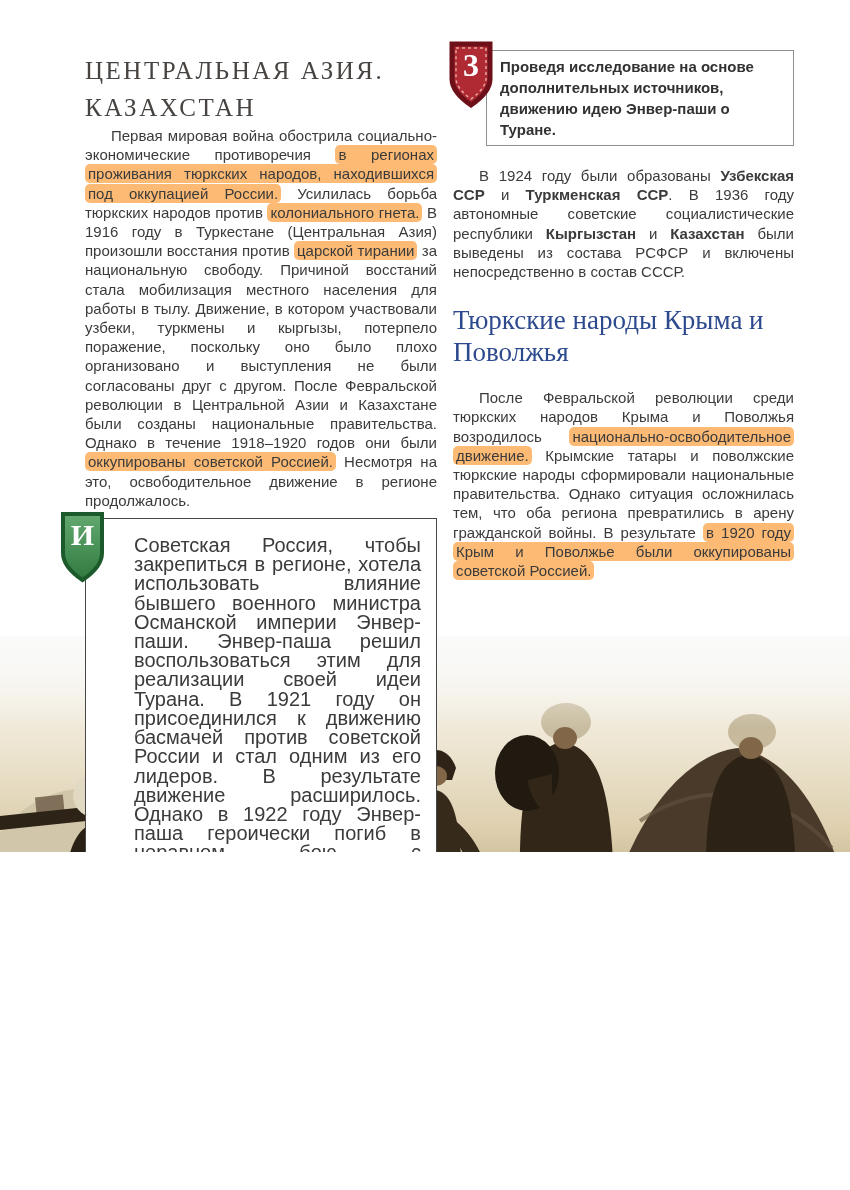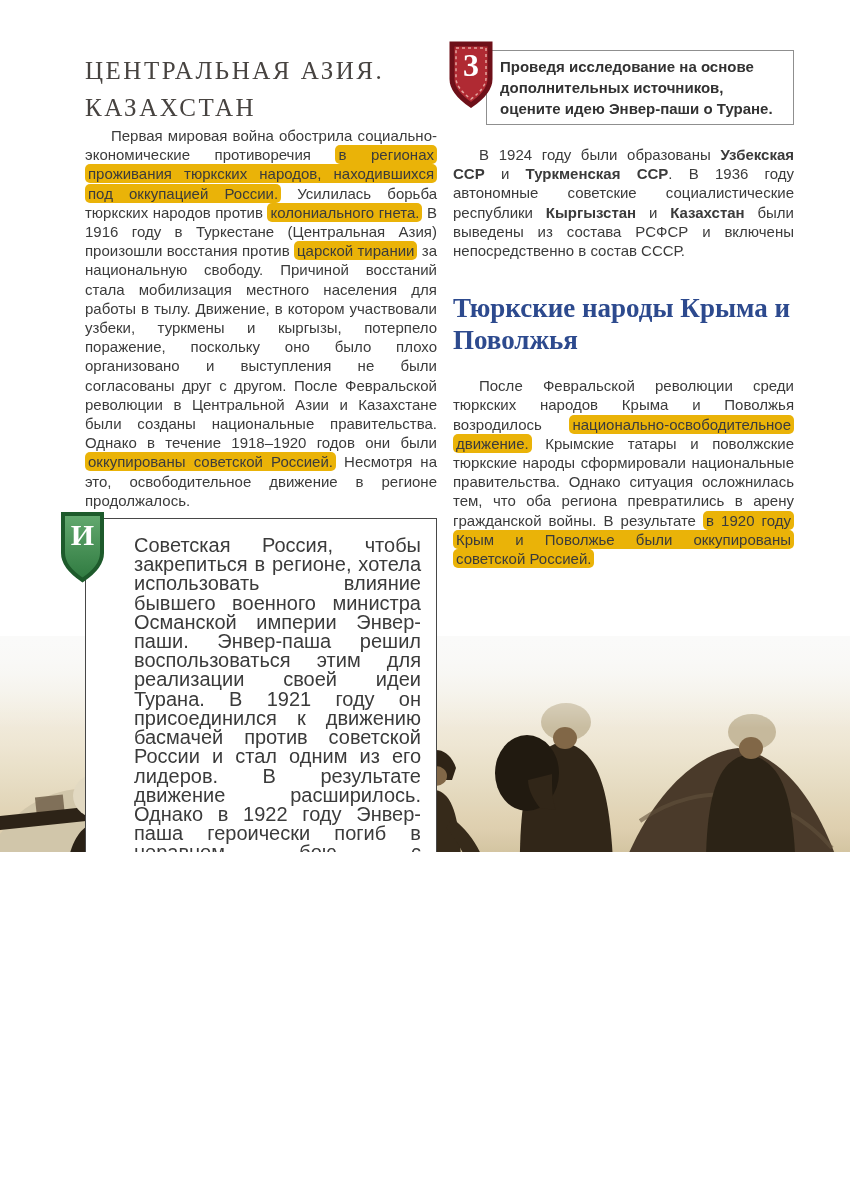--- a/index.html
+++ b/index.html
@@ -17,21 +17,21 @@
     margin:0; font-family:"Liberation Serif", serif; font-weight:500;
     font-size:25px; line-height:37px; letter-spacing:2.5px; color:#474340;
   }
   p.body{
     margin:0; font-size:15px; line-height:19.2px; color:#3b3b3b;
     text-align:justify;
   }
   p.indent{text-indent:26px;}
   .mt1{margin-top:27px;}
   span.hl{
-    background:#eab308; border-radius:5px; padding:1px 3px;
+    background:#fdba74; border-radius:5px; padding:1px 3px;
     -webkit-box-decoration-break:clone; box-decoration-break:clone;
   }
   span.b{font-weight:700;}
   
   .info-box{
     position:relative; margin-top:8px; box-sizing:border-box; width:352px;
     border:1.3px solid #474747; background:#ffffff;
     padding:17px 15px 9px 48px;
   }
   .info-box p.body{font-size:20px; line-height:19.2px;}
@@ -47,21 +47,21 @@
     border:1px solid #8f8f8f; background:#fff; padding:5px 10px 5px 13px;
   }
   .task-text{
     margin:0; font-size:15px; line-height:21px; font-weight:700; color:#323232;
     text-align:left;
   }
   .shield-red{left:-39px; top:-10px; width:46px; height:67px;}
   .shield-red .shield-letter{top:6px; font-size:32px;}
   
   h2.section-title{
-    margin:32px 0 20px 0; font-family:"Liberation Serif", serif; font-weight:700;
+    margin:23px 0 20px 0; font-family:"Liberation Serif", serif; font-weight:400;
     font-size:27px; line-height:32px; color:#2d4a8e;
   }
   
   .page-number{
     position:absolute; left:84px; top:1092px;
     font-size:39px; letter-spacing:2px; color:#ded8ca; opacity:.92;
   }
 </style>
 </head>
 <body>
@@ -225,21 +225,21 @@
 
   <div class="col-right">
     <div class="task-box">
       <div class="shield shield-red">
         <svg viewBox="0 0 46 67" width="46" height="67" aria-hidden="true">
           <path d="M4,3 L42,3 L42,38 Q42,51 23,64 Q4,51 4,38 Z" fill="#b02a33" stroke="#6e1019" stroke-width="5"></path>
           <path d="M8,7 L38,7 L38,37 Q38,47 23,58 Q8,47 8,37 Z" fill="none" stroke="#e2a59f" stroke-width="1.5" stroke-dasharray="3 3"></path>
         </svg>
         <span class="shield-letter">3</span>
       </div>
-      <p class="task-text">Проведя исследование на основе дополнительных источников, оцените идею Энвер-паши о Туране.</p>
+      <p class="task-text">Проведя исследование на основе дополнительных источников, движению идею Энвер-паши о Туране.</p>
     </div>
 
     <p class="body indent" style="margin-top:20px;"><span>В 1924 году были образованы </span><span class="b">Узбекская ССР</span><span> и </span><span class="b">Туркменская ССР</span><span>. В 1936 году автономные советские социалистические республики </span><span class="b">Кыргызстан</span><span> и </span><span class="b">Казахстан</span><span> были выведены из состава РСФСР и включены непосредственно в состав СССР.</span></p>
 
 
     <h2 class="section-title">Тюркские народы Крыма и Поволжья</h2>
 
     <p class="body indent"><span>После Февральской революции среди тюркских народов Крыма и Поволжья возродилось </span><span class="hl">национально-освободительное движение.</span><span> Крымские татары и поволжские тюркские народы сформировали национальные правительства. Однако ситуация осложнилась тем, что оба региона превратились в арену гражданской войны. В результате </span><span class="hl">в 1920 году Крым и Поволжье были оккупированы советской Россией.</span></p>
   </div>
 

